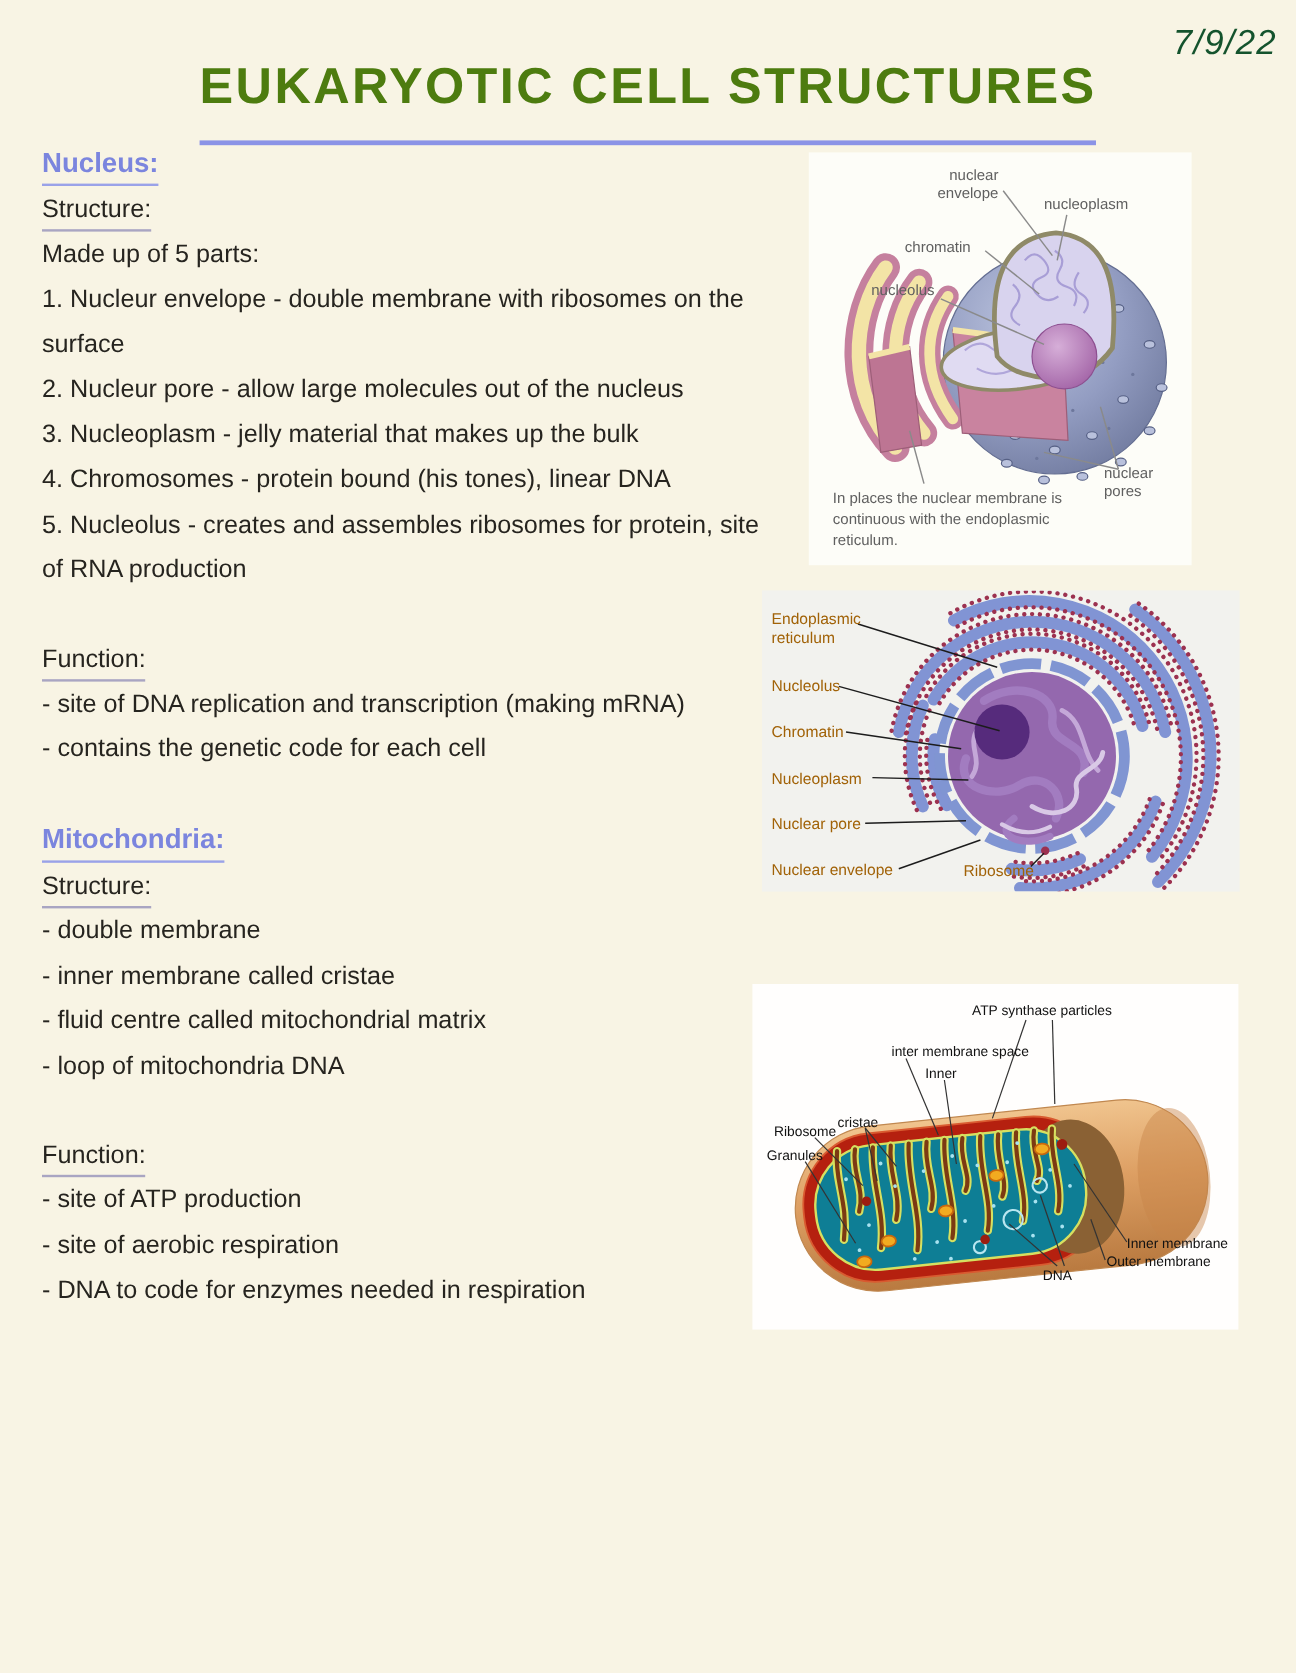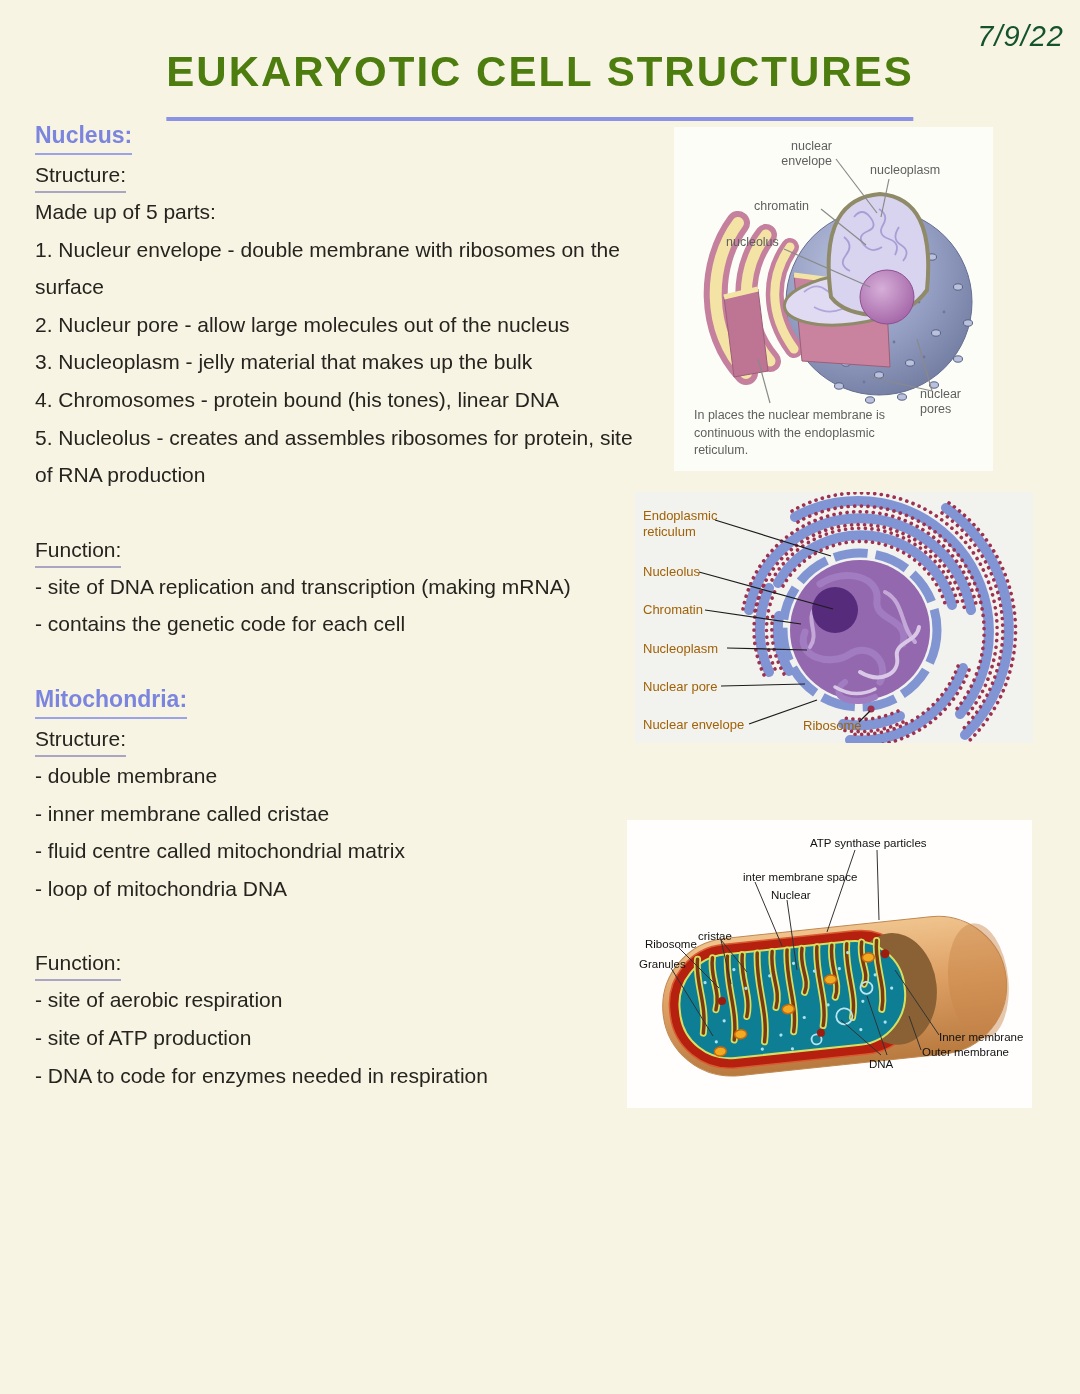--- a/index.html
+++ b/index.html
@@ -47,22 +47,22 @@
     <div class="h-sub gap-top">Function:</div>
     <div>- site of DNA replication and transcription (making mRNA)</div>
     <div>- contains the genetic code for each cell</div>
     <div class="h-blue gap-top">Mitochondria:</div>
     <div class="h-sub">Structure:</div>
     <div>- double membrane</div>
     <div>- inner membrane called cristae</div>
     <div>- fluid centre called mitochondrial matrix</div>
     <div>- loop of mitochondria DNA</div>
     <div class="h-sub gap-top">Function:</div>
+    <div>- site of ATP production</div>
     <div>- site of aerobic respiration</div>
-    <div>- site of ATP production</div>
     <div>- DNA to code for enzymes needed in respiration</div>
   </div>
 
   <figure class="fig fig1" style="left:674px;top:127px;width:319px;height:344px;margin:0;">
     <svg width="319" height="344" viewBox="0 0 319 344">
       <defs>
         <radialGradient id="gSphere" cx="38%" cy="32%" r="78%">
           <stop offset="0%" stop-color="#bcc4de"></stop>
             <stop offset="55%" stop-color="#939dc2"></stop>
           <stop offset="100%" stop-color="#6e789c"></stop>
@@ -306,21 +306,21 @@
         <path d="M52,128 L92,168"></path>
         <path d="M44,148 L86,216"></path>
         <path d="M312,215 L268,150"></path>
         <path d="M294,230 L282,196"></path>
         <path d="M254,235 L214,200"></path>
           <path d="M260,235 L240,176"></path>
       </g>
     </svg>
     <div class="lbl" style="left:183px;top:16px;">ATP synthase particles</div>
     <div class="lbl" style="left:72px;top:50px;padding-left:44px;">inter membrane space</div>
-    <div class="lbl" style="left:144px;top:68px;">Nuclear</div>
+    <div class="lbl" style="left:144px;top:68px;">Inner</div>
     <div class="lbl" style="left:71px;top:109px;">cristae</div>
     <div class="lbl" style="left:18px;top:117px;">Ribosome</div>
     <div class="lbl" style="left:12px;top:137px;text-align:right;">Granules</div>
     <div class="lbl" style="left:312px;top:210px;">Inner membrane</div>
     <div class="lbl" style="left:295px;top:225px;">Outer membrane</div>
     <div class="lbl" style="left:242px;top:237px;">DNA</div>
   </figure>
 
 </div>
 

